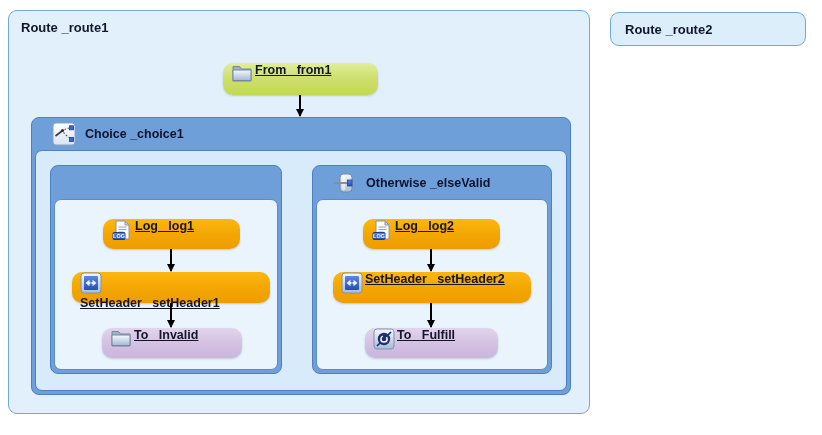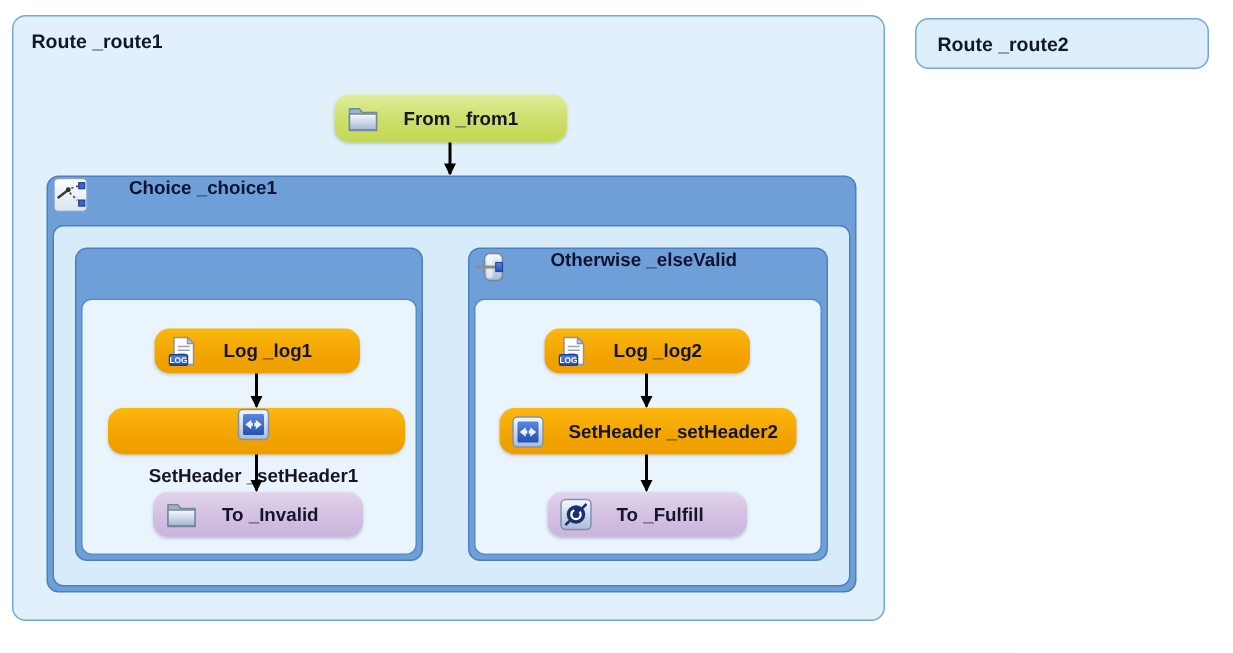--- a/index.html
+++ b/index.html
@@ -10,37 +10,37 @@
   
   .route{position:absolute;background:#e2f0fc;border:1.5px solid #72a8dc;border-radius:9px;}
   .route1{left:8px;top:10px;width:582px;height:404px;}
   .route2{left:610px;top:12px;width:196px;height:34px;background:#ddeefb;
           display:flex;align-items:center;padding-left:14px;}
   .route-title{position:absolute;left:12px;top:9px;font-size:13px;font-weight:700;color:#10172b;}
   .route2 .route-title2{font-size:13px;font-weight:700;color:#10172b;}
 
   
   .group{position:absolute;background:#6f9fd8;border:1px solid #4c80c0;border-radius:8px;}
-  .group-header{display:flex;align-items:flex-start;gap:27px;padding-left:3px;
+  .group-header{display:flex;align-items:center;gap:9px;padding-left:20px;
                 font-size:12.5px;font-weight:700;color:#0d1330;}
   .choice{left:22px;top:106px;width:540px;height:278px;}
   .choice .group-header{height:32px;}
   .choice-body{position:absolute;left:3px;right:3px;top:32px;bottom:3px;
                background:#d8ebfb;border:1px solid #4c80c0;border-radius:7px;}
   .branch{border-radius:8px;}
   .branch .group-header{height:33px;}
   .branch-body{position:absolute;left:3px;right:3px;top:33px;bottom:3px;
                background:#eaf4fd;border:1px solid #5a8cc8;border-radius:7px;}
   .when{left:14px;top:14px;width:232px;height:209px;}
   .otherwise{left:276px;top:14px;width:240px;height:209px;}
 
   
-  .node{position:absolute;display:flex;align-items:center;gap:16px;
+  .node{position:absolute;display:flex;gap:2px;
         padding:0 12px 0 8px;border-radius:10px;font-weight:700;font-size:12.5px;
-        color:#15152a;white-space:nowrap;box-shadow:0 1px 2px rgba(60,80,120,.25);}
+        color:#15152a;white-space:nowrap;box-shadow:0 1px 2px rgba(60,80,120,.25);text-decoration:underline;}
   .node-green{background:linear-gradient(180deg,#e0ee9b,#cfe070 45%,#c2d851);}
   .node-orange{background:linear-gradient(180deg,#fcb70f,#f3a502 55%,#ee9d00);}
   .node-purple{background:linear-gradient(180deg,#e1d4ed,#d3c0e2 55%,#cab5dc);}
   .from-node{left:214px;top:52px;width:155px;height:32px;}
   .log1{left:48px;top:19px;width:137px;height:30px;}
   .sh1{left:17px;top:72px;width:198px;height:31px;flex-direction:column;}
   .to1{left:47px;top:128px;width:140px;height:30px;}
   .log2{left:46px;top:19px;width:137px;height:30px;}
   .sh2{left:16px;top:72px;width:198px;height:31px;}
   .to2{left:48px;top:128px;width:133px;height:30px;}

